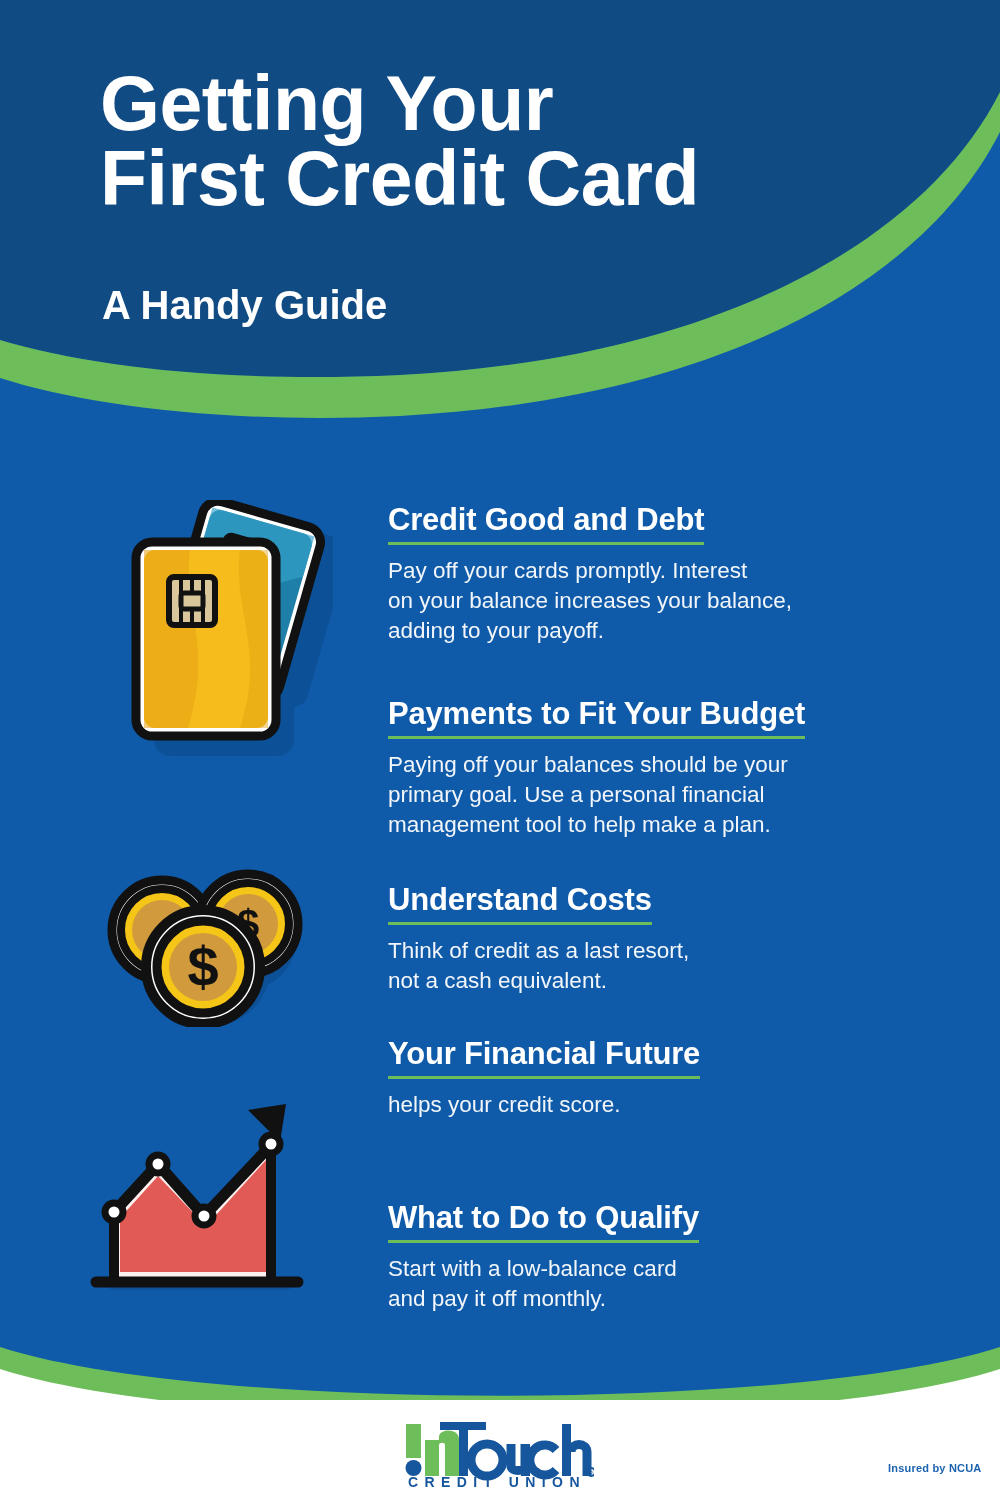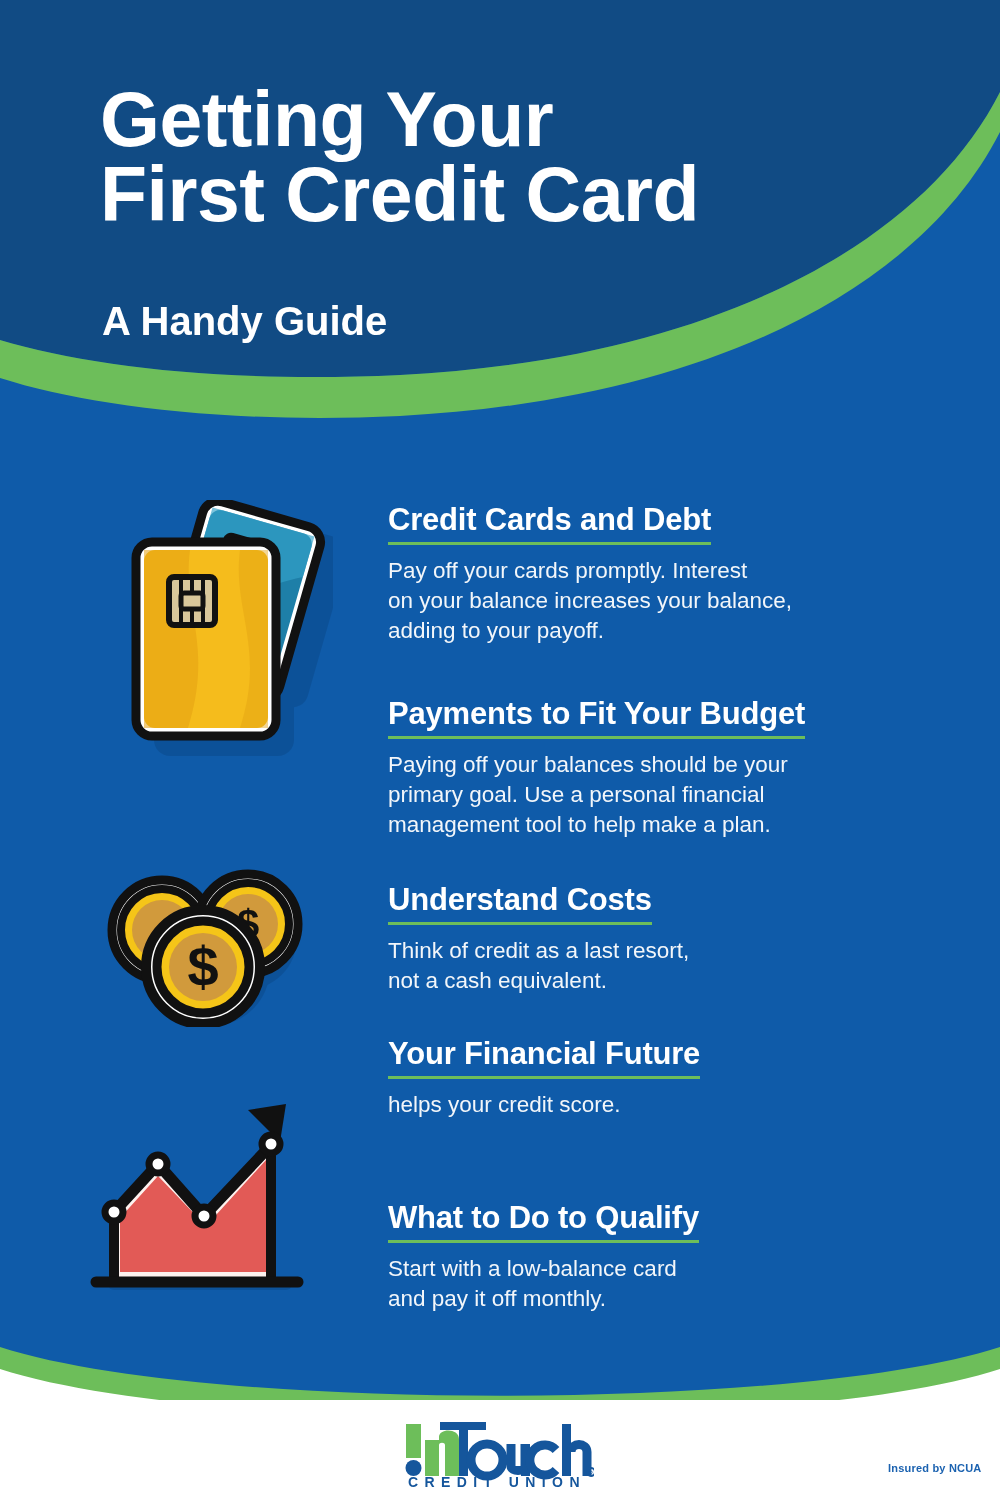--- a/index.html
+++ b/index.html
@@ -28,21 +28,21 @@
     top: 0;
     width: 1000px;
     height: 1500px;
     display: block;
   }
 
   
   .header {
     position: absolute;
     left: 0;
-    top: 16px;
+    top: 0;
     width: 1000px;
     height: 360px;
     z-index: 3;
   }
   .title {
     position: absolute;
     left: 100px;
     top: 66px;
     width: 800px;
     color: #ffffff;
@@ -239,21 +239,21 @@
       <circle cx="28" cy="120" r="9" fill="#FFFFFF" stroke="#111111" stroke-width="7"></circle>
       <circle cx="72" cy="72" r="9" fill="#FFFFFF" stroke="#111111" stroke-width="7"></circle>
       <circle cx="118" cy="124" r="9" fill="#FFFFFF" stroke="#111111" stroke-width="7"></circle>
       <circle cx="185" cy="52" r="9" fill="#FFFFFF" stroke="#111111" stroke-width="7"></circle>
     </svg>
   </div>
 
   <div class="sections">
 
     <div class="section sec-1">
-      <div class="sec-title">Credit Cards and Debt</div>
+      <div class="sec-title">Credit Good and Debt</div>
       <div class="sec-body">
         <span>Pay off your cards promptly. Interest</span>
         <span>on your balance increases your balance,</span>
         <span>adding to your payoff.</span>
       </div>
     </div>
 
     <div class="section sec-2">
       <div class="sec-title">Payments to Fit Your Budget</div>
       <div class="sec-body">

